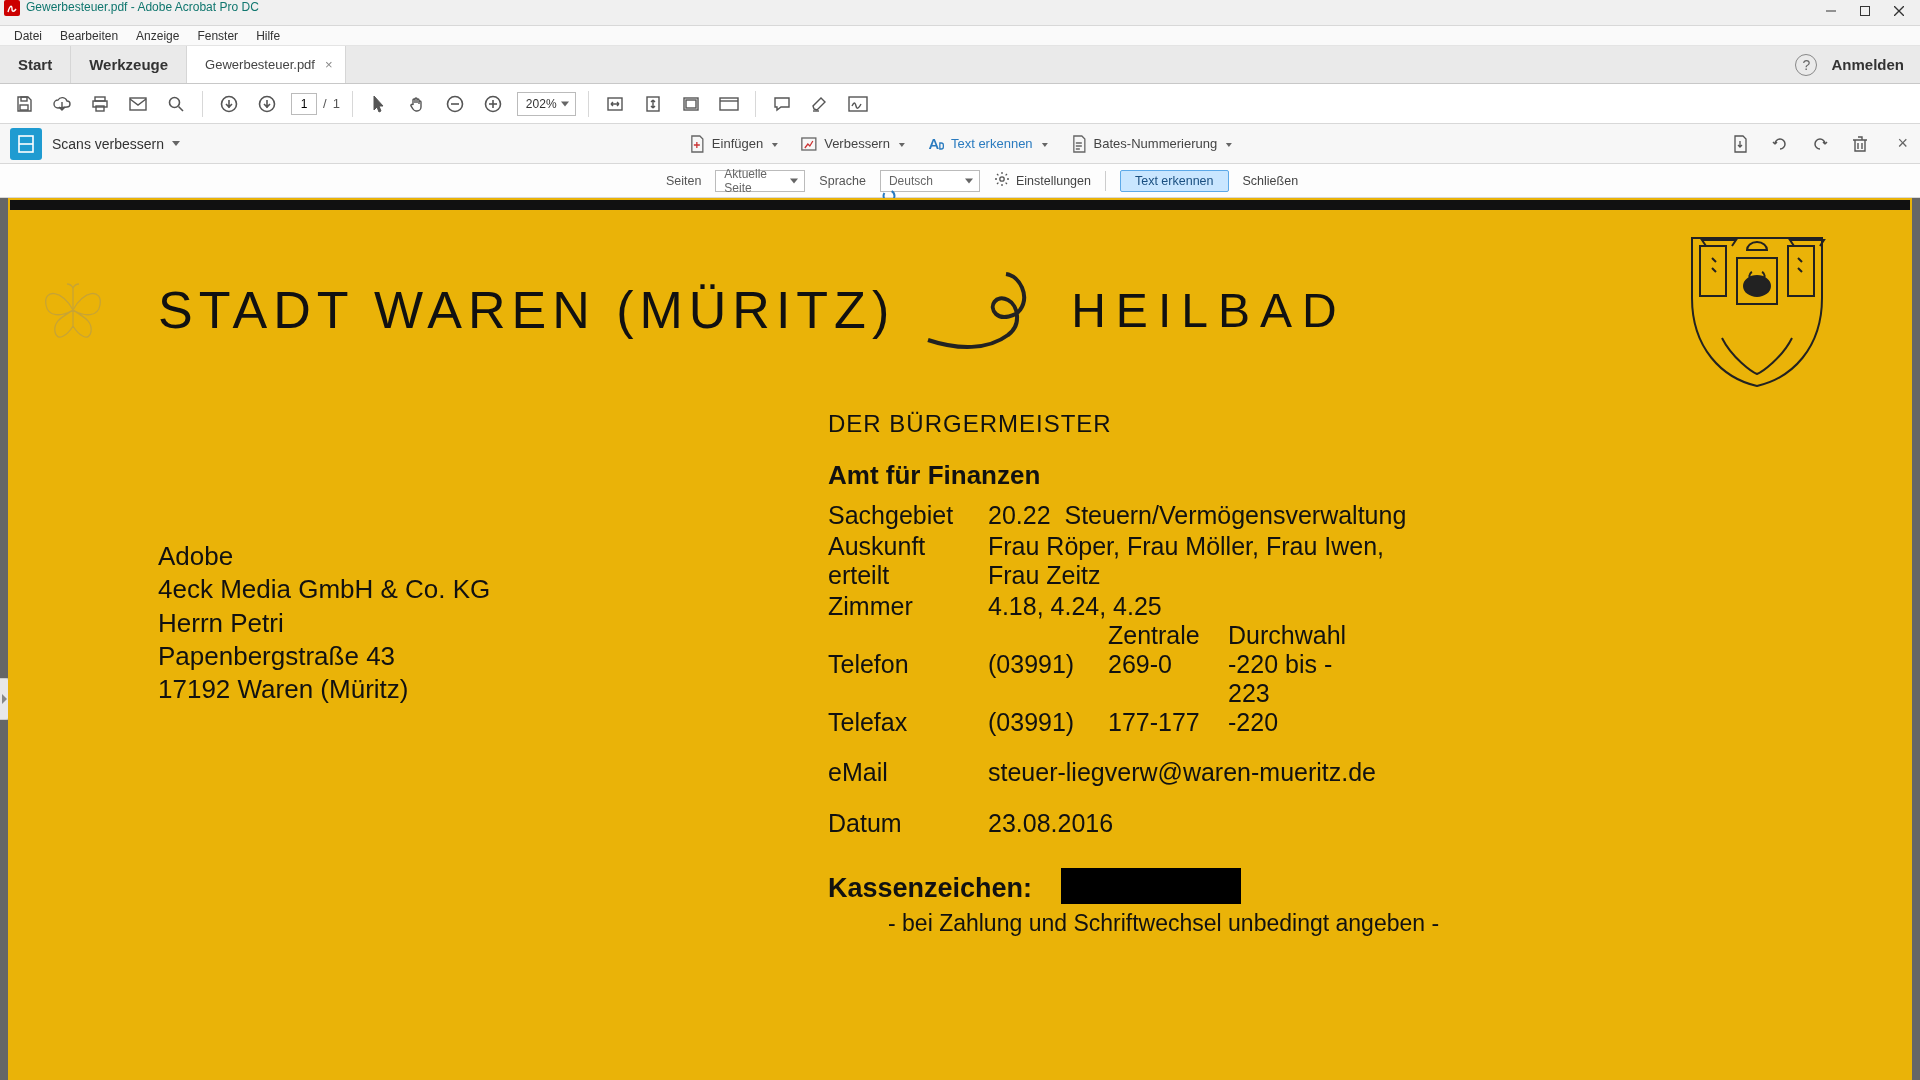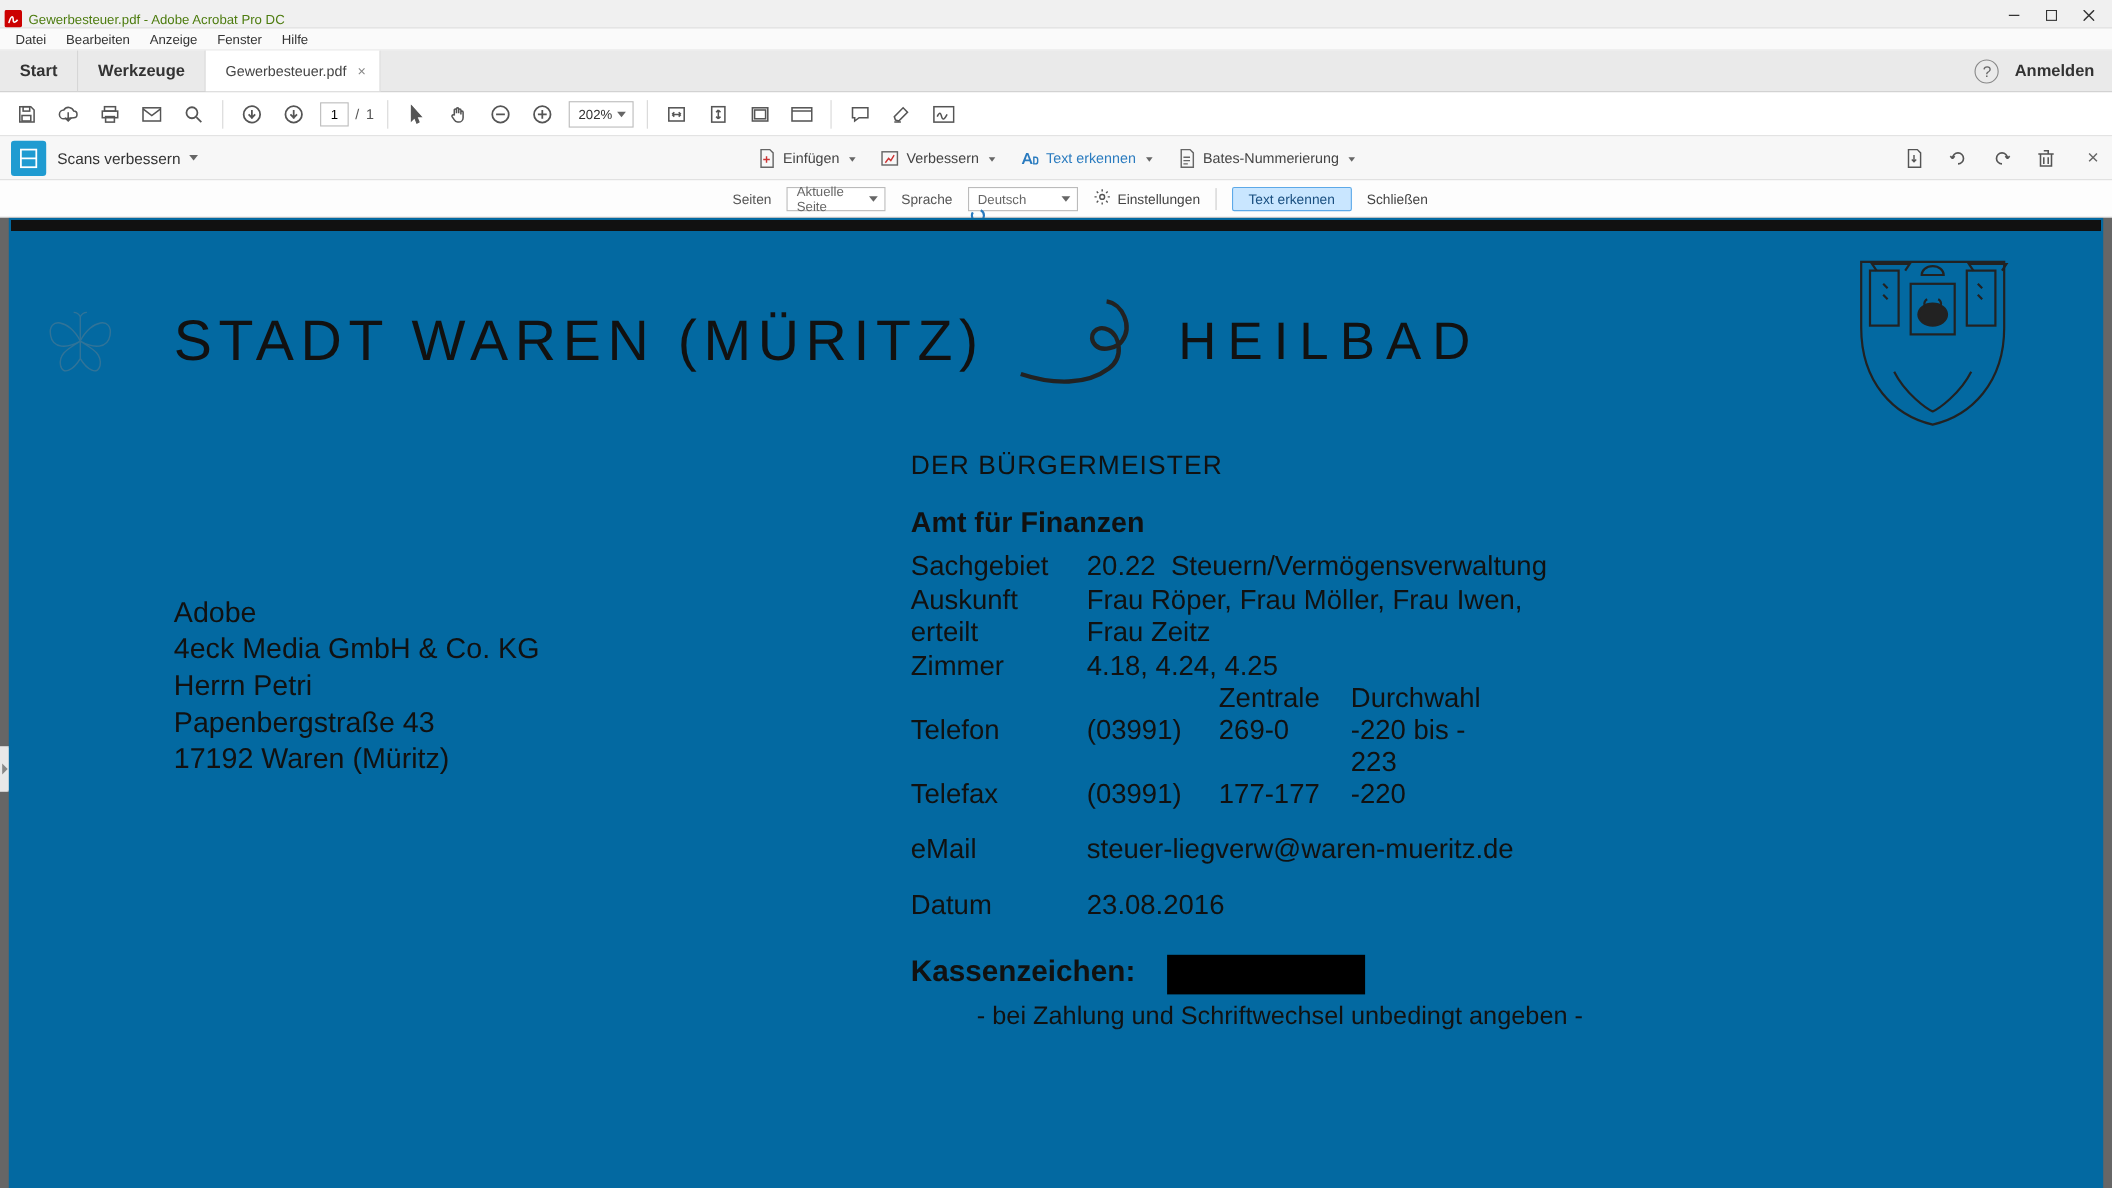--- a/index.html
+++ b/index.html
@@ -1,19 +1,19 @@
 <!DOCTYPE html>
 <html><head>
 <meta charset="utf-8">
 <style>
 * { margin: 0; padding: 0; box-sizing: border-box; font-family: "Segoe UI", Tahoma, sans-serif; }
 html, body { width: 1920px; height: 1080px; overflow: hidden; background: #fff; }
 
 
-.titlebar { height: 26px; background: #f0f0f0; display: flex; align-items: flex-end; padding: 0 4px; border-bottom: 1px solid #d8d8d8; font-size: 12px; color: #4d7c0f; }
+.titlebar { height: 26px; background: #f0f0f0; display: flex; align-items: flex-start; padding: 0 4px; border-bottom: 1px solid #d8d8d8; font-size: 12px; color: #0f766e; }
 .titlebar .app-icon { width: 16px; height: 16px; margin-right: 6px; }
 .titlebar .spacer { flex: 1; }
 .win-btn { width: 34px; height: 22px; display: flex; align-items: center; justify-content: center; cursor: pointer; }
 .win-btn svg { display:block; }
 
 
 .menubar { height: 20px; display: flex; align-items: center; padding: 0 6px; font-size: 12px; color: #333; gap: 2px; border-bottom: 1px solid #e4e4e4; background:#fafafa;}
 .menubar span { padding: 2px 8px; cursor: pointer; }
 
 
@@ -57,39 +57,39 @@
 .dd.pages{width:90px;}
 .dd.lang{width:100px;}
 .settings-link{display:flex;align-items:center;gap:6px;cursor:pointer;}
 .ocrbar .vsep{width:1px;height:20px;background:#ccc;}
 .primary-btn{background:#c9e6ff;border:1px solid #5da9e8;color:#1a4f80;padding:3px 14px;border-radius:2px;cursor:pointer;font-size:12.5px;}
 .plain-link{cursor:pointer;color:#444;}
 .busy-cursor{position:absolute; left:882px; top:25px; width:14px;height:14px;}
 
 
 .stage { position:absolute; top:198px; left:0; right:0; bottom:0; background:#666; overflow:hidden;}
-.stage-inner { position:absolute; top:0; left:8px; right:8px; bottom:0; background:#0369a1;}
+.stage-inner { position:absolute; top:0; left:8px; right:8px; bottom:0; background:#eab308;}
 .page-top-bar { height:10px; background:#111; margin:2px 2px 0 2px;}
 .doc { position:relative; padding:30px 60px 0 60px; font-family: Arial, Helvetica, sans-serif; color:#111;}
 
 .letterhead { display:flex; align-items:center; gap:28px; margin-left:90px; margin-top:30px;}
 .lh-left { font-size:52px; letter-spacing:6px; font-weight:400; white-space:nowrap;}
 .swan { width:120px; height:80px;}
 .lh-right{ font-size:48px; letter-spacing:10px; font-weight:300;}
 .crest { position:absolute; right:80px; top:18px; width:150px; height:160px;}
 
 .address-block { position:absolute; left:150px; top:330px; font-size:26px; line-height:1.28;}
 .info-block { position:absolute; left:820px; top:200px; font-size:25px;}
 .mayor { font-size:24px; letter-spacing:1px; margin-bottom:22px;}
 .amt { font-weight:700; font-size:26px; margin-bottom:10px;}
 .info-grid { display:grid; grid-template-columns: 160px 1fr; row-gap:2px; font-size:25px;}
 .info-grid .val{white-space:pre;}
 .phone-head{display:grid; grid-template-columns:160px 120px 120px 150px; font-size:25px;}
 .phone-row{display:grid; grid-template-columns:160px 120px 120px 150px; font-size:25px;}
-.kz-row{display:flex; gap:29px; margin-top:30px;}
+.kz-row{display:flex; align-items:flex-end; gap:29px; margin-top:30px;}
 .kz-label{font-weight:700; font-size:27px;}
 .kz-black{width:180px;height:36px;background:#000;}
 .kz-note{margin-top:6px; font-size:23px; text-align:center; padding-left:60px;}
 
 .butterfly{position:absolute; left:30px; bottom:10px; width:70px; height:60px; opacity:.35;}
 
 .expand-handle{position:absolute; left:0; top:480px; width:10px; height:42px; background:#e8e8e8; border:1px solid #ccc; border-left:none; border-radius:0 4px 4px 0; display:flex; align-items:center; justify-content:center; cursor:pointer;}
 .expand-handle:after{content:""; width:0;height:0; border-top:5px solid transparent; border-bottom:5px solid transparent; border-left:5px solid #888;}
 </style>
 </head>

